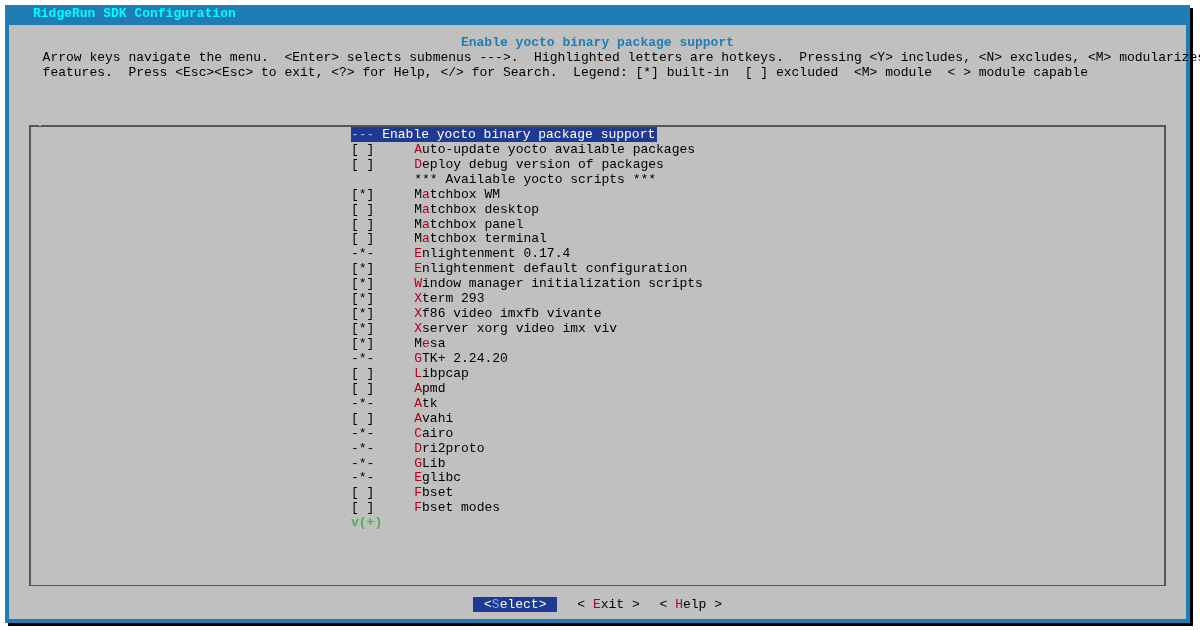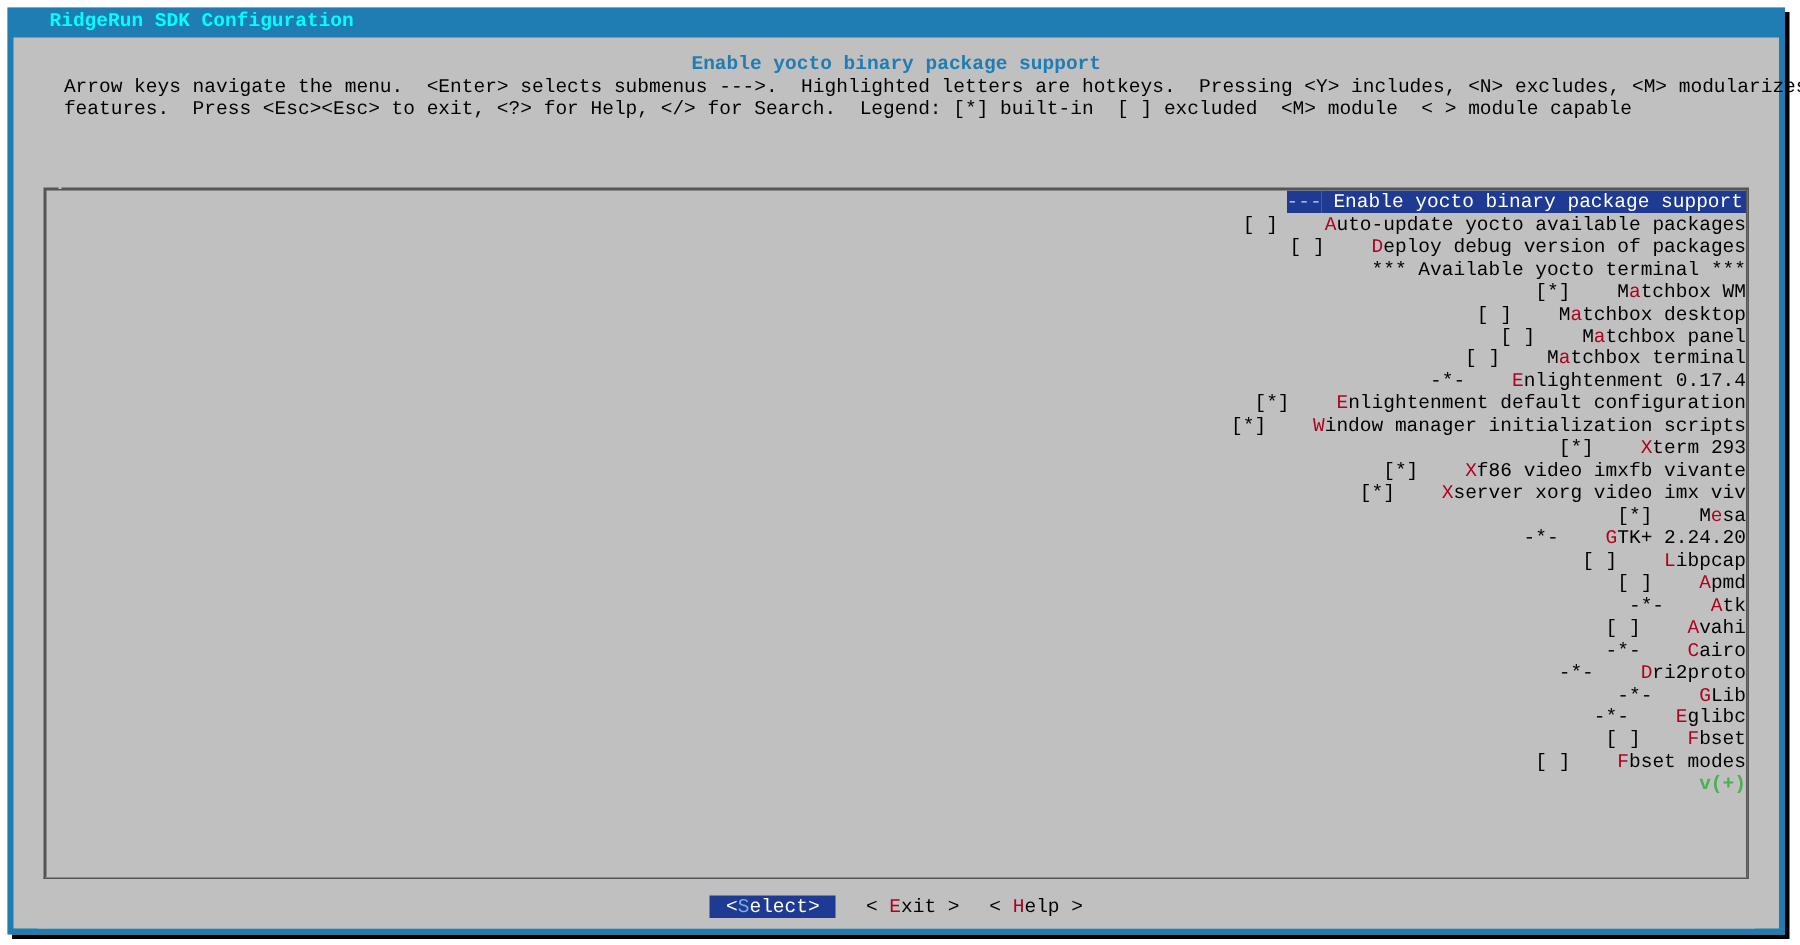--- a/index.html
+++ b/index.html
@@ -84,21 +84,20 @@
     .listbox-inner {
       border: 1px solid #555;
       border-bottom: none;
       height: 100%;
       overflow: hidden;
       padding-top: 1px;
     }
     .menu-list {
       padding-left: 320px;
       line-height: 1.15;
-      text-align: right;
     }
     .menu-item {
       white-space: pre;
       color: #000;
     }
     .menu-item .bracket { color: #000; display: inline-block; width: 32px; }
     .menu-item.selected .highlight-line {
       background: #1f3a93;
       color: #fff;
       padding: 0 2px 0 0;
@@ -138,21 +137,21 @@
       <div class="dialog-title">Enable yocto binary package support</div>
       <div class="instructions">  Arrow keys navigate the menu.  &lt;Enter&gt; selects submenus ---&gt;.  Highlighted letters are hotkeys.  Pressing &lt;Y&gt; includes, &lt;N&gt; excludes, &lt;M&gt; modularizes
   features.  Press &lt;Esc&gt;&lt;Esc&gt; to exit, &lt;?&gt; for Help, &lt;/&gt; for Search.  Legend: [*] built-in  [ ] excluded  &lt;M&gt; module  &lt; &gt; module capable</div>
 
       <div class="listbox">
         <div class="listbox-inner">
           <div class="menu-list" id="menu-list">
               <div class="menu-item selected"><span class="bracket-sel">---</span><span class="highlight-line"> Enable yocto binary package support</span></div>
               <div class="menu-item"><span class="bracket">[ ]</span>    <span class="hotkey">A</span>uto-update yocto available packages</div>
               <div class="menu-item"><span class="bracket">[ ]</span>    <span class="hotkey">D</span>eploy debug version of packages</div>
-              <div class="menu-item"><span class="bracket">   </span>  <span class="section-hdr">  *** Available yocto terminal ***</span></div>
+              <div class="menu-item"><span class="bracket">   </span>  <span class="section-hdr">  *** Available yocto scripts ***</span></div>
               <div class="menu-item"><span class="bracket">[*]</span>    M<span class="hotkey">a</span>tchbox WM</div>
               <div class="menu-item"><span class="bracket">[ ]</span>    M<span class="hotkey">a</span>tchbox desktop</div>
               <div class="menu-item"><span class="bracket">[ ]</span>    M<span class="hotkey">a</span>tchbox panel</div>
               <div class="menu-item"><span class="bracket">[ ]</span>    M<span class="hotkey">a</span>tchbox terminal</div>
               <div class="menu-item"><span class="bracket">-*-</span>    <span class="hotkey">E</span>nlightenment 0.17.4</div>
               <div class="menu-item"><span class="bracket">[*]</span>    <span class="hotkey">E</span>nlightenment default configuration</div>
               <div class="menu-item"><span class="bracket">[*]</span>    <span class="hotkey">W</span>indow manager initialization scripts</div>
               <div class="menu-item"><span class="bracket">[*]</span>    <span class="hotkey">X</span>term 293</div>
               <div class="menu-item"><span class="bracket">[*]</span>    <span class="hotkey">X</span>f86 video imxfb vivante</div>
               <div class="menu-item"><span class="bracket">[*]</span>    <span class="hotkey">X</span>server xorg video imx viv</div>

